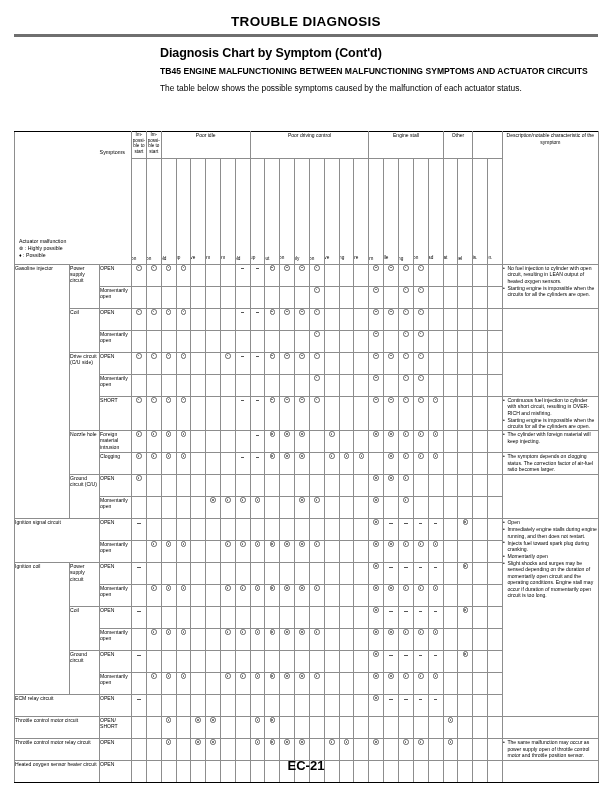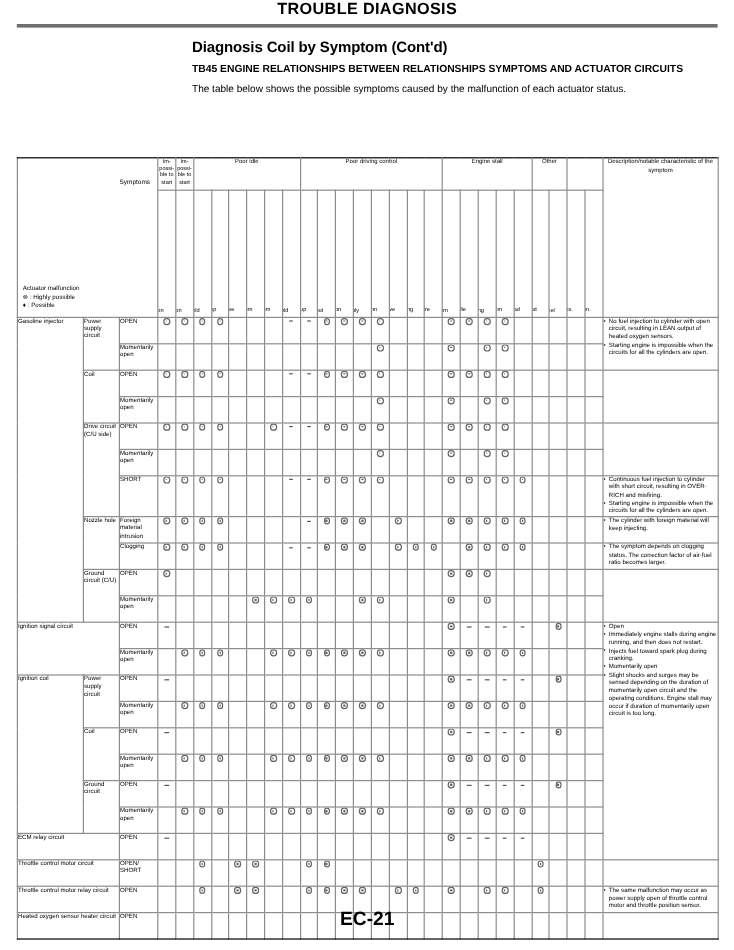--- a/index.html
+++ b/index.html
@@ -6,20 +6,21 @@
   body{
     width:612px;height:792px;background:#fff;
     font-family:"Liberation Sans", sans-serif;
     color:#000;-webkit-font-smoothing:none;
   }
   .page{position:relative;width:612px;height:792px;box-sizing:border-box;}
 
   
   .doc-title{
     text-align:center;font-size:13.5px;font-weight:bold;letter-spacing:.3px;
+    padding-top:14px;
   }
   .title-rule{height:2.5px;background:#6f6f6f;margin:5px 14px 0 14px;}
 
   .intro{margin:9px 14px 0 160px;}
   .sect-title{font-size:12.5px;font-weight:bold;letter-spacing:-.1px;}
   .sub-title{font-size:8.6px;font-weight:bold;line-height:1.32;margin-top:6px;}
   .lead{font-size:8.4px;line-height:1.38;margin-top:6px;text-align:justify;}
 
   
   .tblwrap{position:absolute;left:14px;top:131px;width:584px;}
@@ -61,33 +62,33 @@
             border-radius:50%;position:relative;}
   .mark .hp:after{content:"";position:absolute;left:0.9px;top:0.9px;
             width:1.4px;height:1.4px;background:#666;border-radius:50%;}
   .mark .da{display:inline-block;width:3.4px;height:0.6px;background:#555;}
   .desc{font-size:5.1px;line-height:1.26;padding:2px 3px 2px 2px;}
   .desc ul{margin:0;padding:0;list-style:none;}
   .desc li{position:relative;padding-left:4.5px;margin:0 0 .6px 0;}
   .desc li:before{content:"\2022";position:absolute;left:0;top:-0.2px;font-size:5px;}
 
   .footer{position:absolute;left:0;right:0;top:758px;text-align:center;
-          font-size:16px;font-weight:bold;}
+          font-size:13px;font-weight:bold;}
 </style>
 </head>
 <body>
 
 <div class="page">
 
   <div class="doc-title">TROUBLE DIAGNOSIS</div>
   <div class="title-rule"></div>
 
   <div class="intro">
-    <div class="sect-title">Diagnosis Coil by Symptom (Cont'd)</div>
-    <div class="sub-title">TB45 ENGINE RELATIONSHIPS BETWEEN RELATIONSHIPS SYMPTOMS AND ACTUATOR CIRCUITS</div>
+    <div class="sect-title">Diagnosis Chart by Symptom (Cont'd)</div>
+    <div class="sub-title">TB45 ENGINE MALFUNCTIONING BETWEEN MALFUNCTIONING SYMPTOMS AND ACTUATOR CIRCUITS</div>
     <div class="lead">The table below shows the possible symptoms caused by the malfunction of each actuator status.</div>
   </div>
 
   <div class="tblwrap">
     <table class="chart" id="chart">
         <colgroup>
           <col style="width: 55px;">
           <col style="width: 30px;">
           <col style="width: 32px;">
           <col style="width: 14.84px;">

